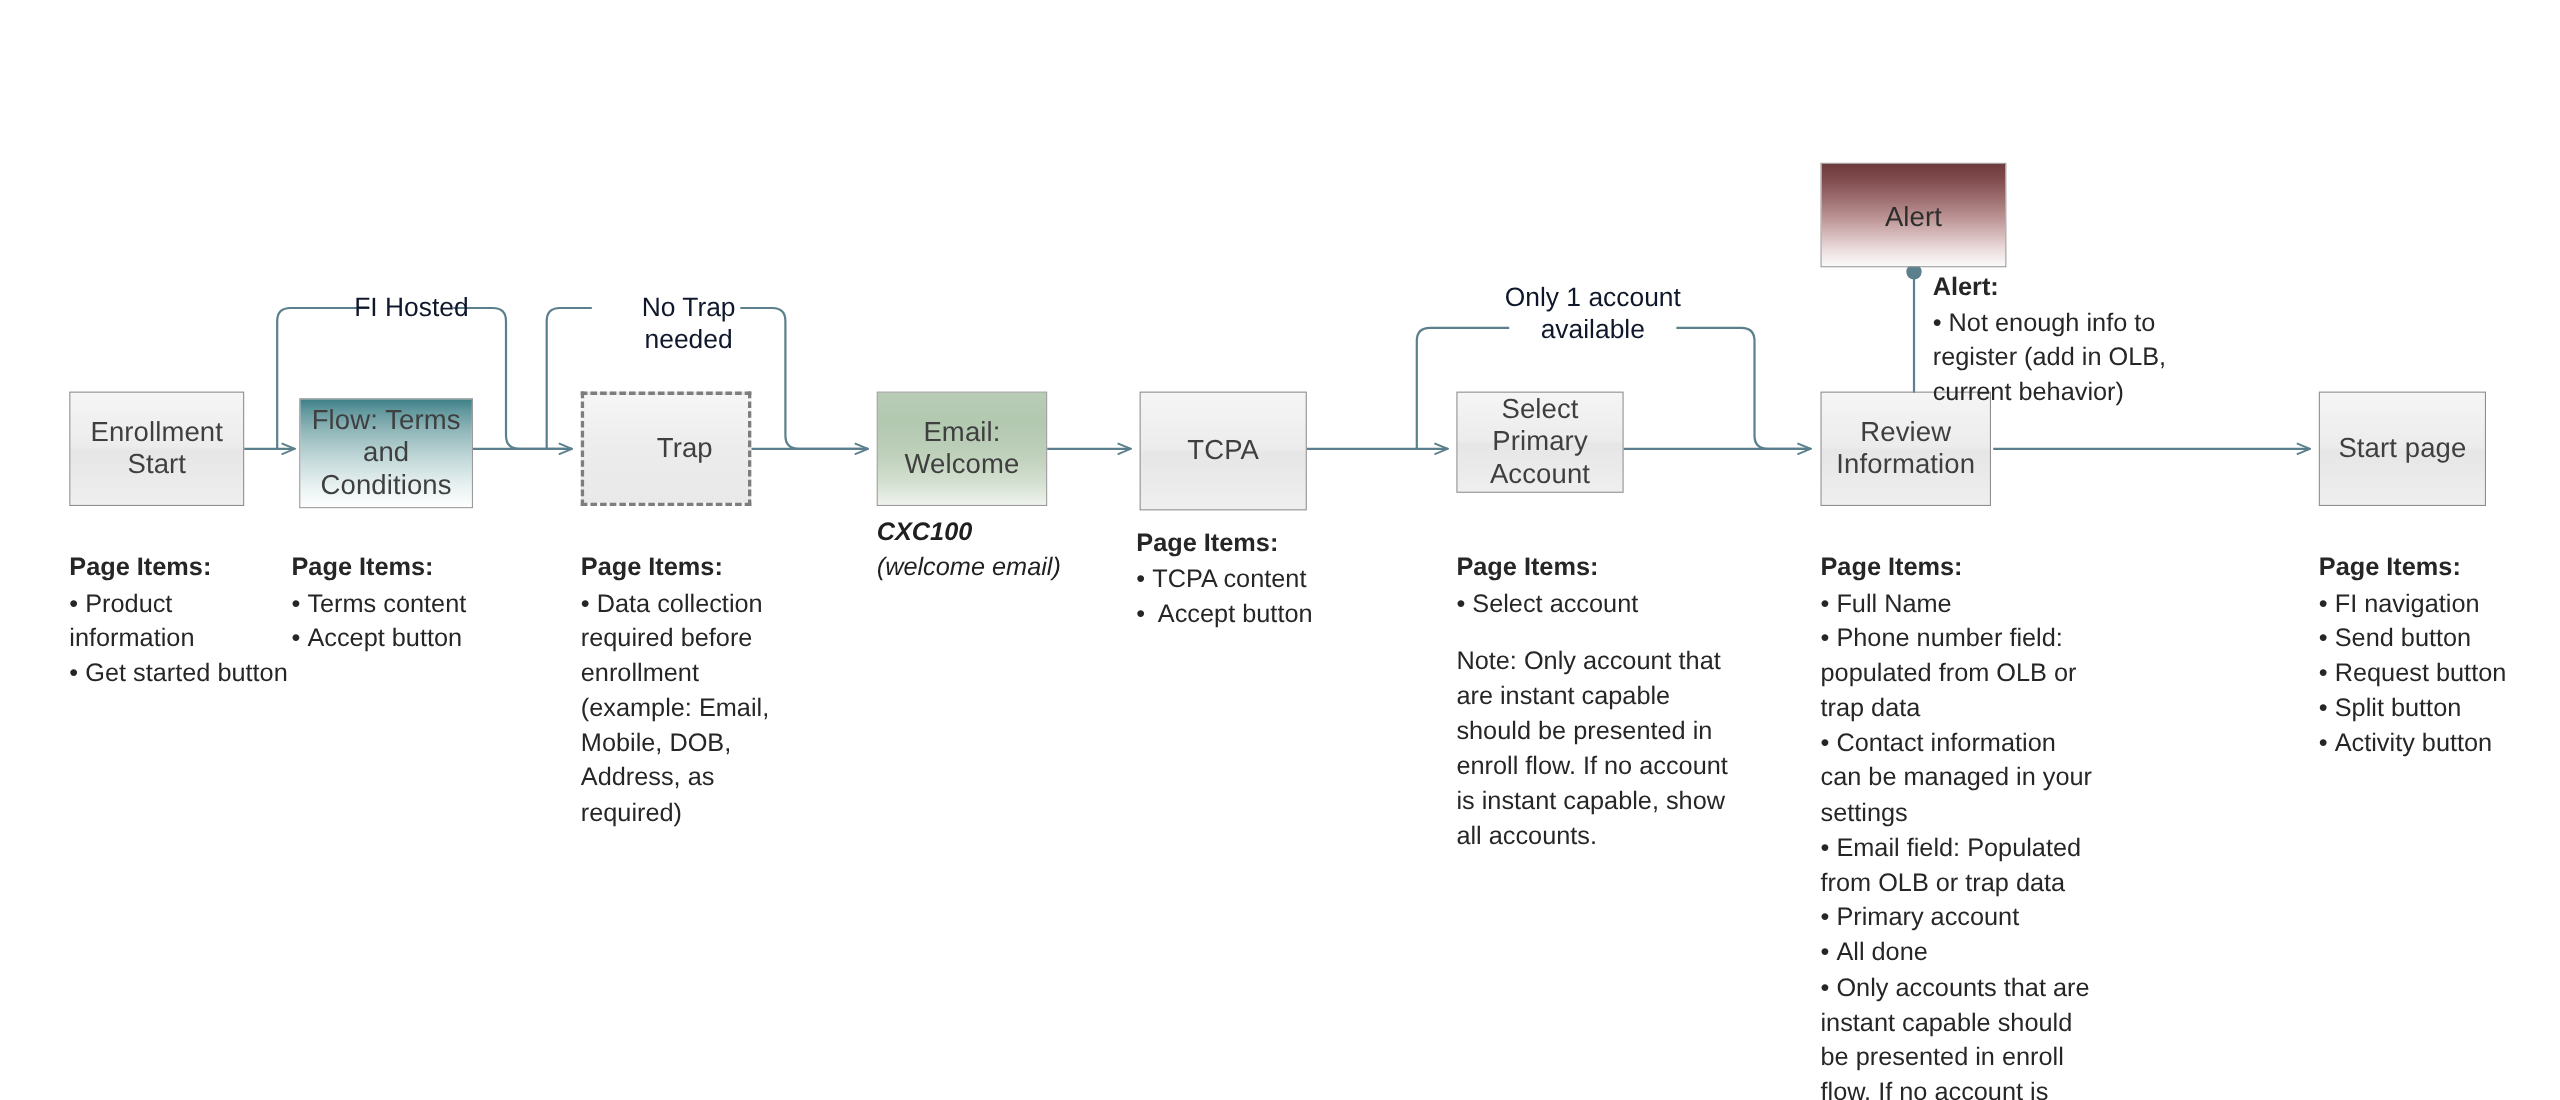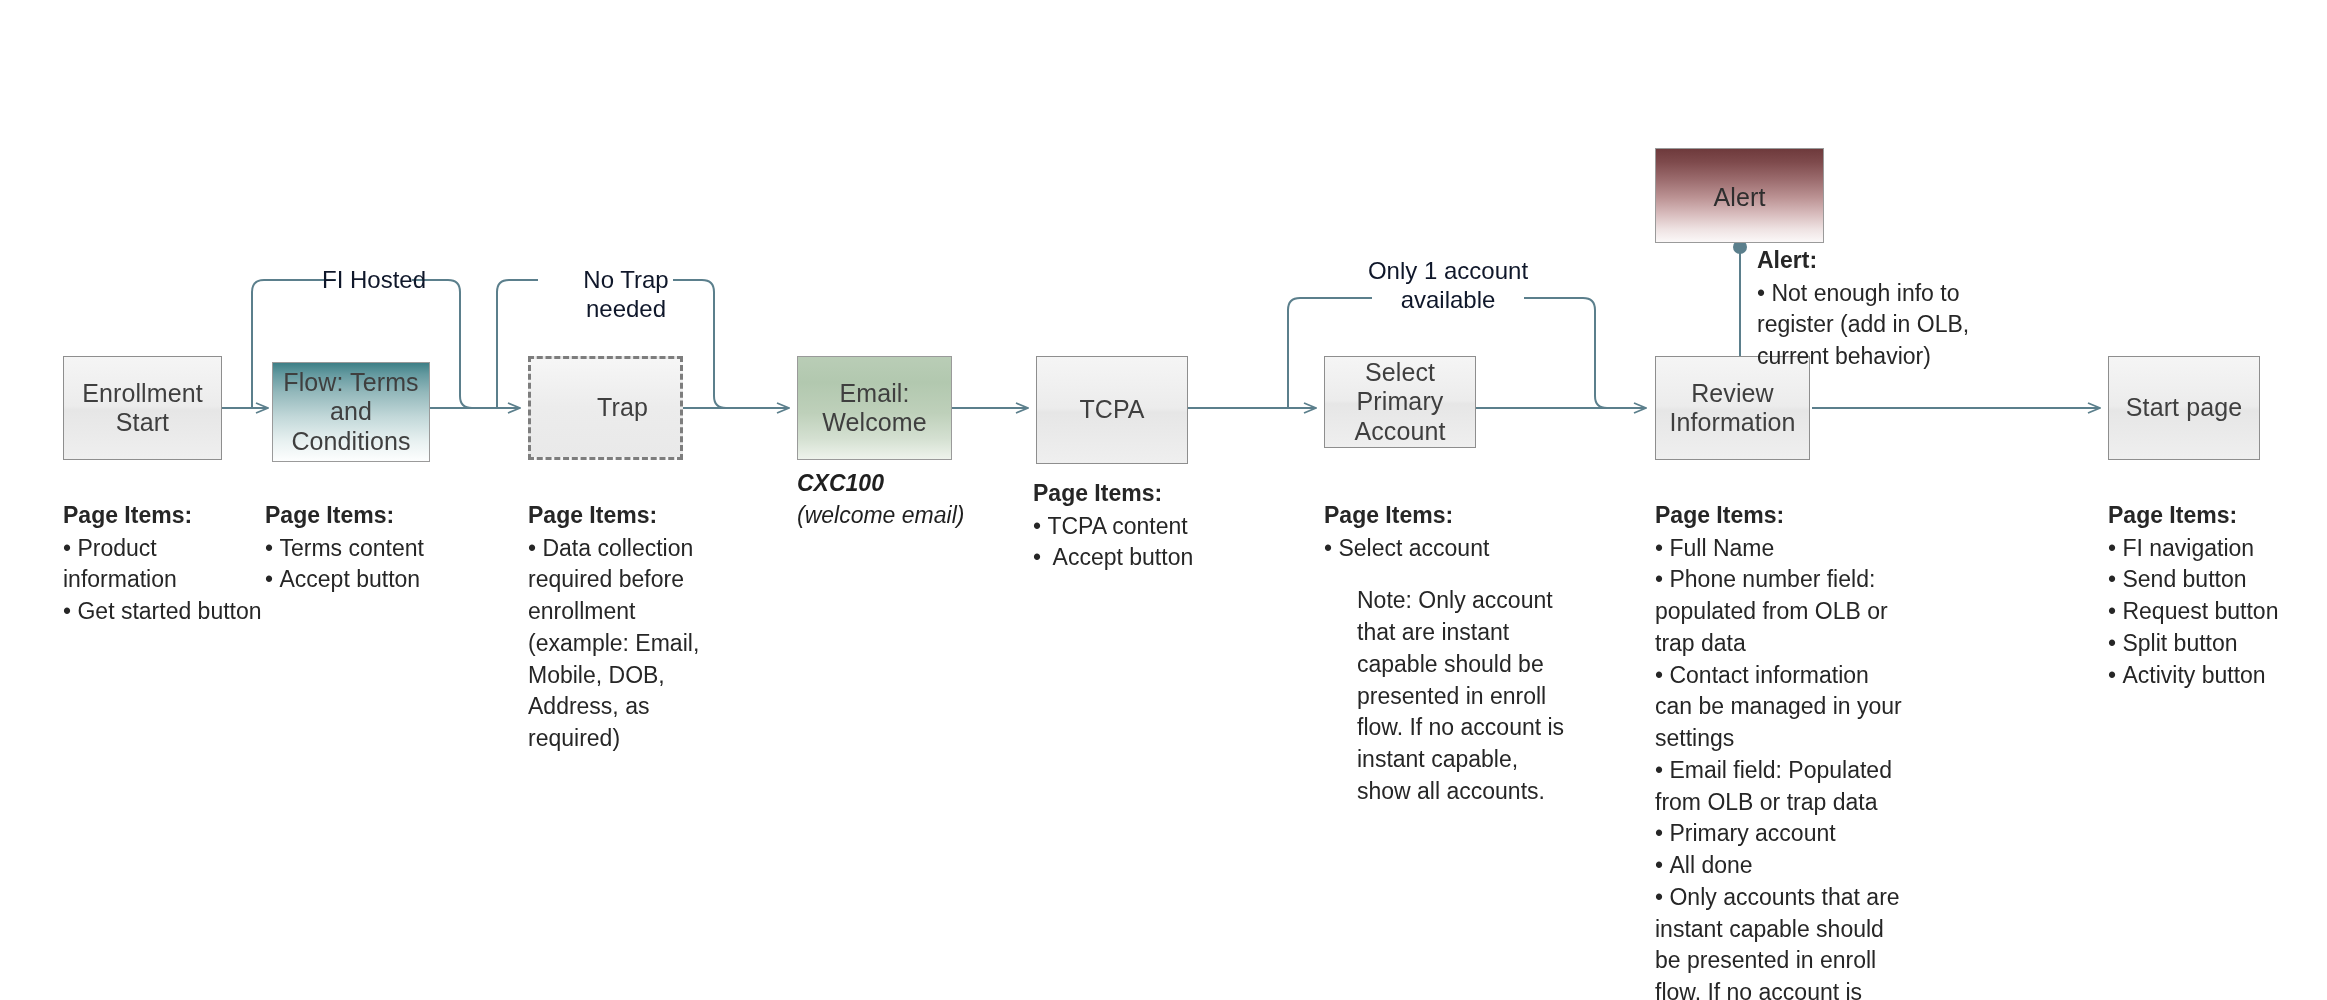--- a/index.html
+++ b/index.html
@@ -99,21 +99,20 @@
     margin: 0;
     padding: 0;
     text-indent: 0;
   }
   .ann li::before {
     content: "\2022\00a0";
   }
   .ann .ann-note {
     margin-top: 21px;
     display: block;
-    margin-left: 33px;
   }
   .caption {
     position: absolute;
     font-size: 23px;
     line-height: 1.38;
     color: #1f1f1f;
     font-style: italic;
   }
   .caption .cap-code {
     font-weight: bold;

